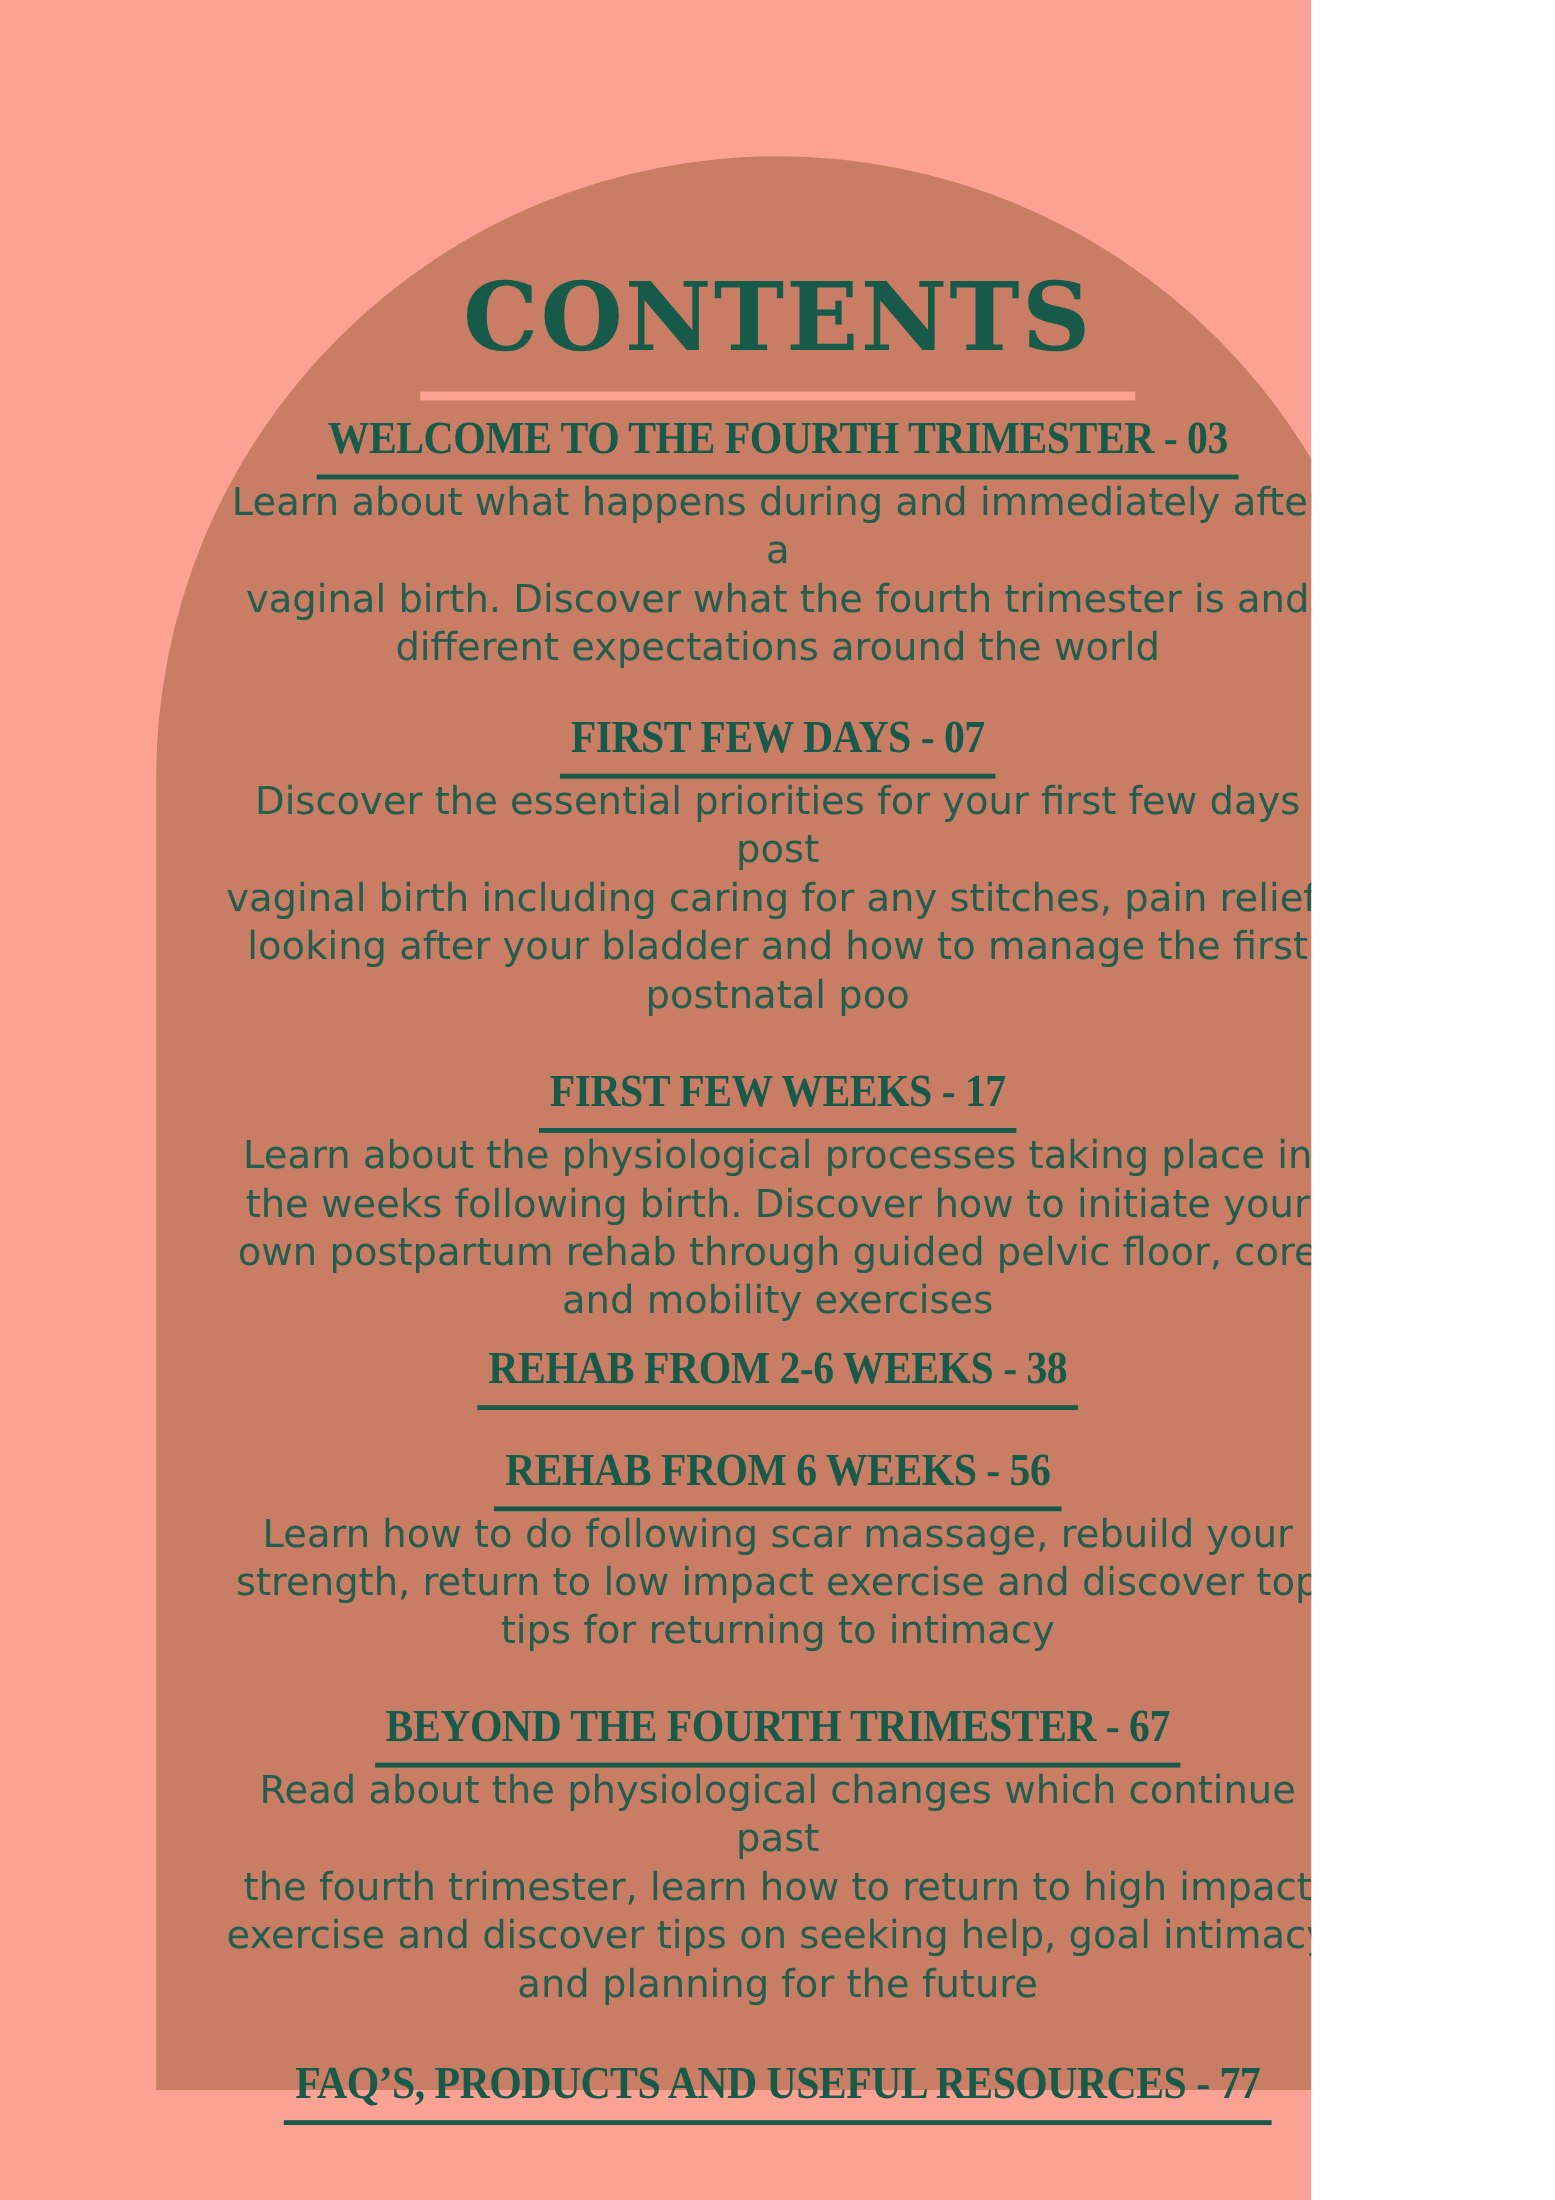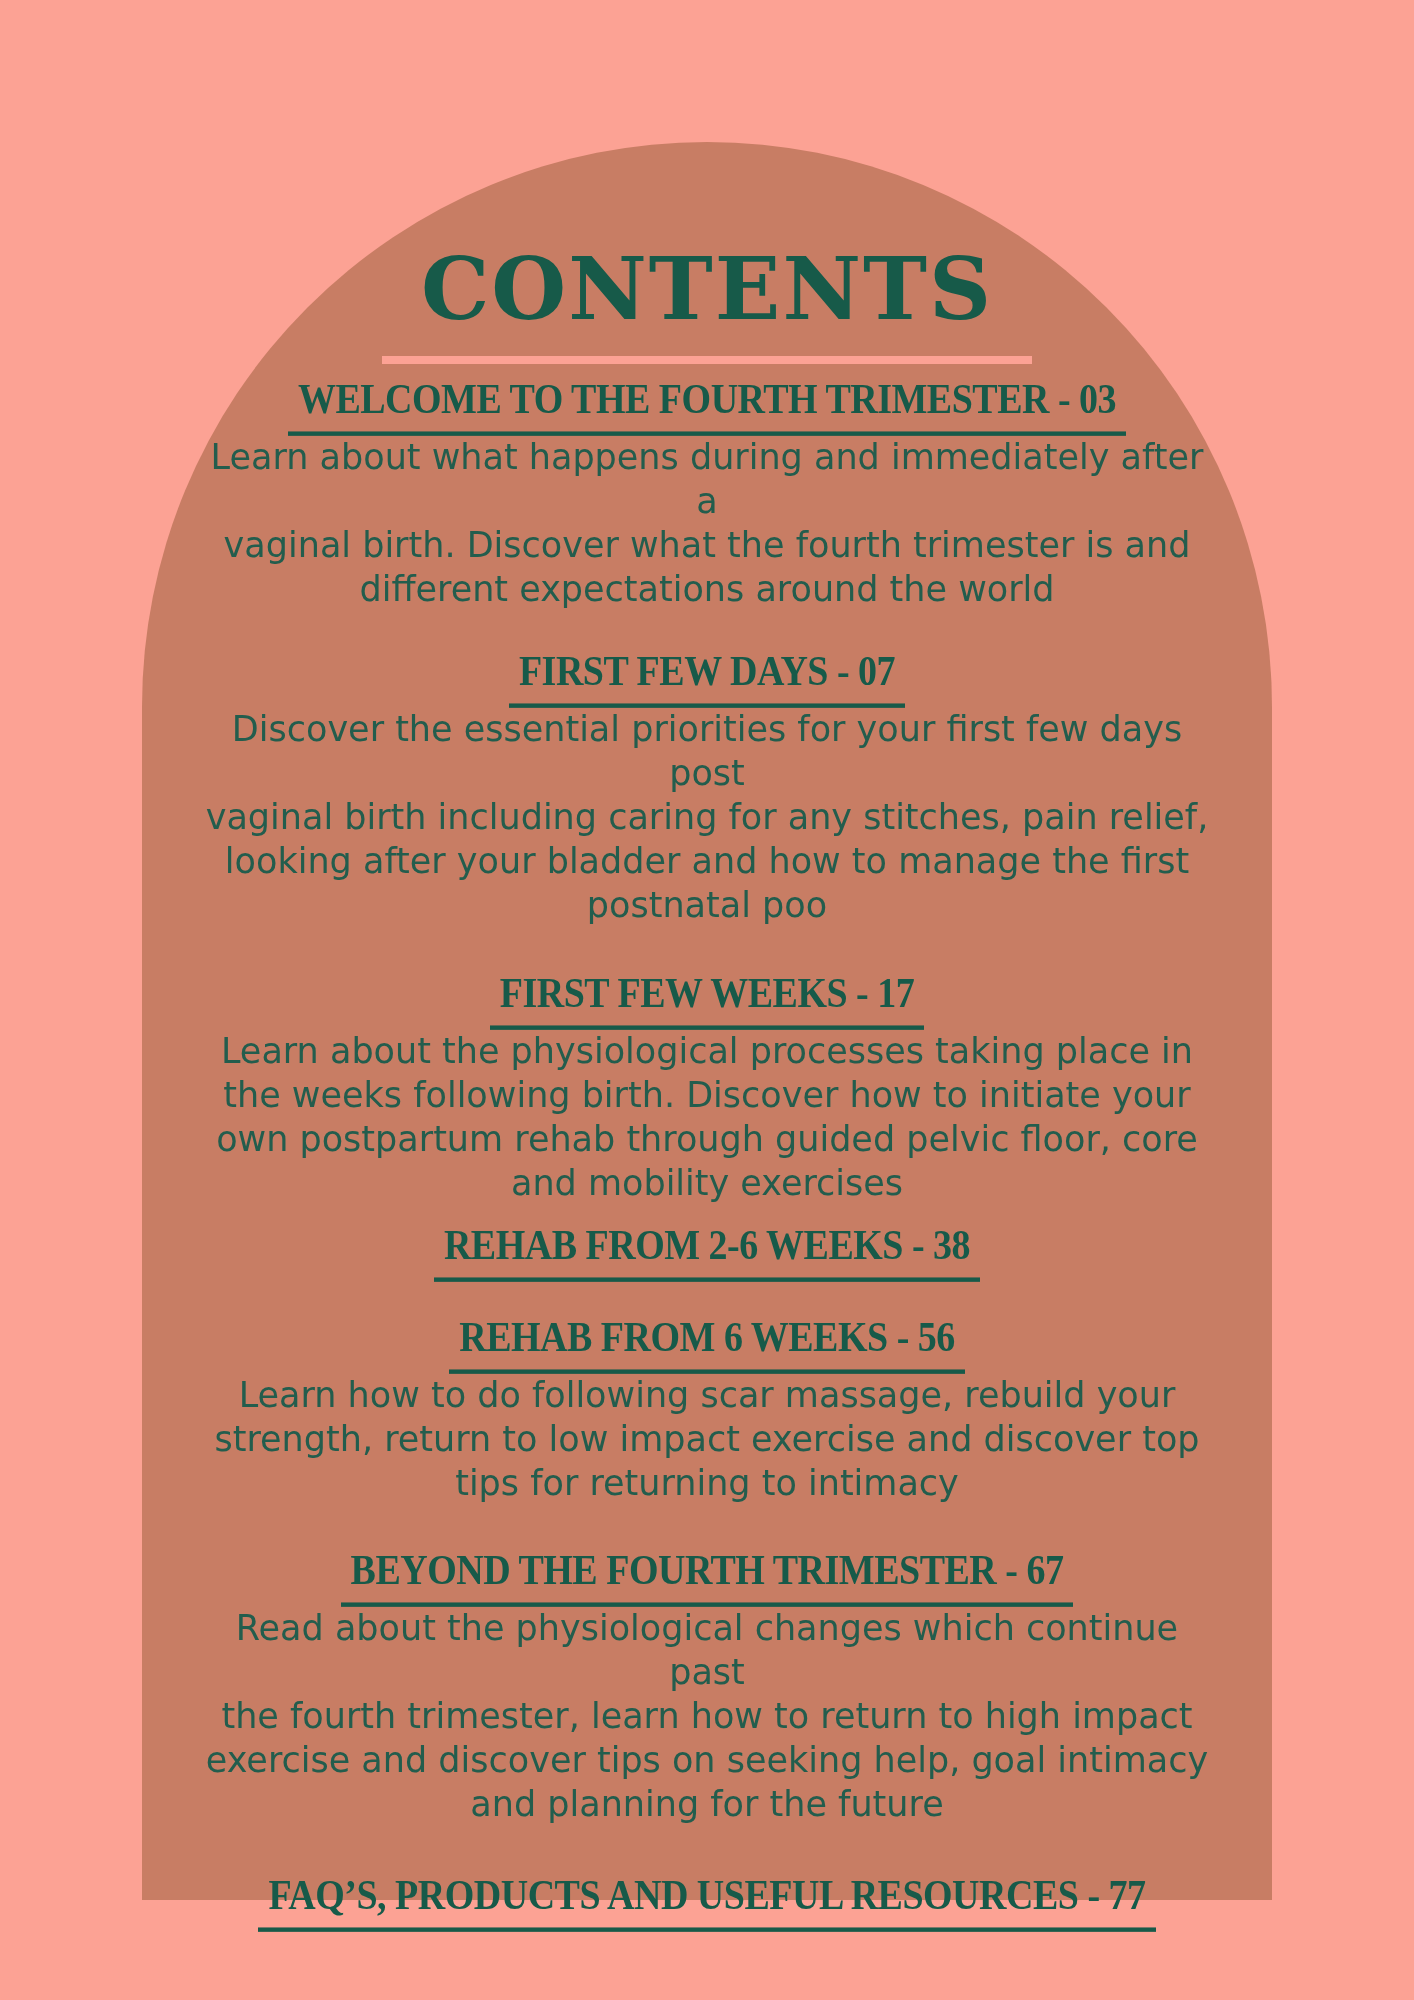--- a/index.html
+++ b/index.html
@@ -1,18 +1,18 @@
 <!DOCTYPE html>
 <html><head>
 <meta charset="utf-8">
 <style>
   html, body { margin: 0; padding: 0; }
   .page {
     position: relative;
-    width: 1414px;
+    width: 1192px;
     height: 2000px;
     background: #FCA294;
     overflow: hidden;
     font-family: "DejaVu Sans", sans-serif;
   }
   .arch {
     position: absolute;
     left: 142px;
     top: 142px;
     width: 1130px;

